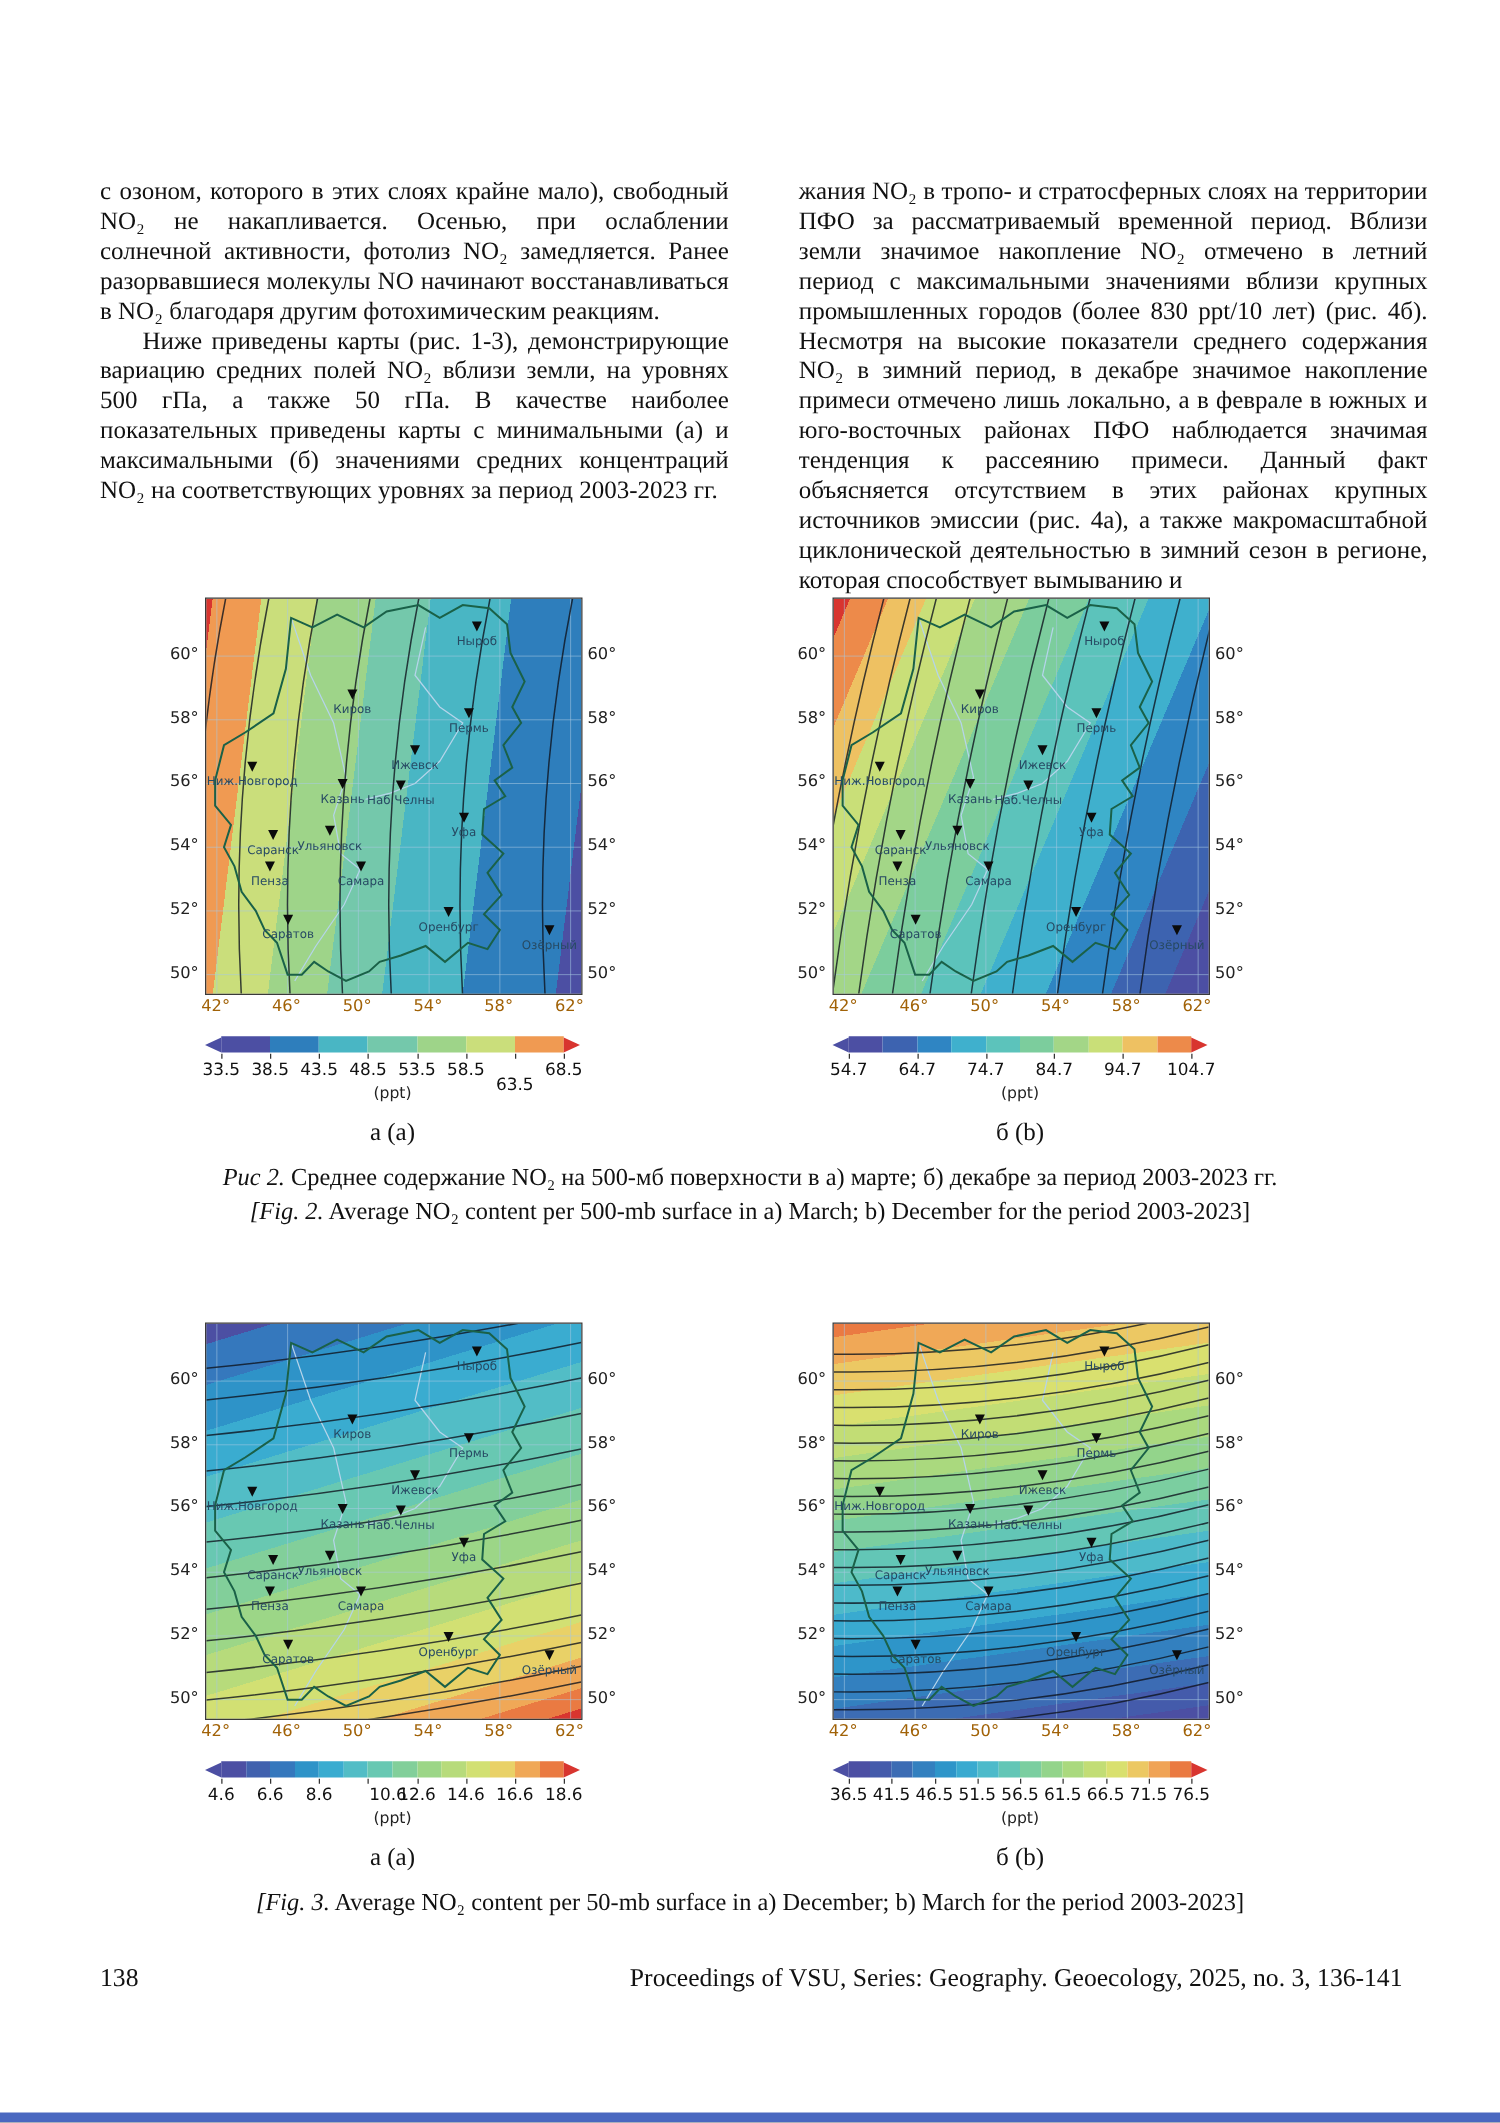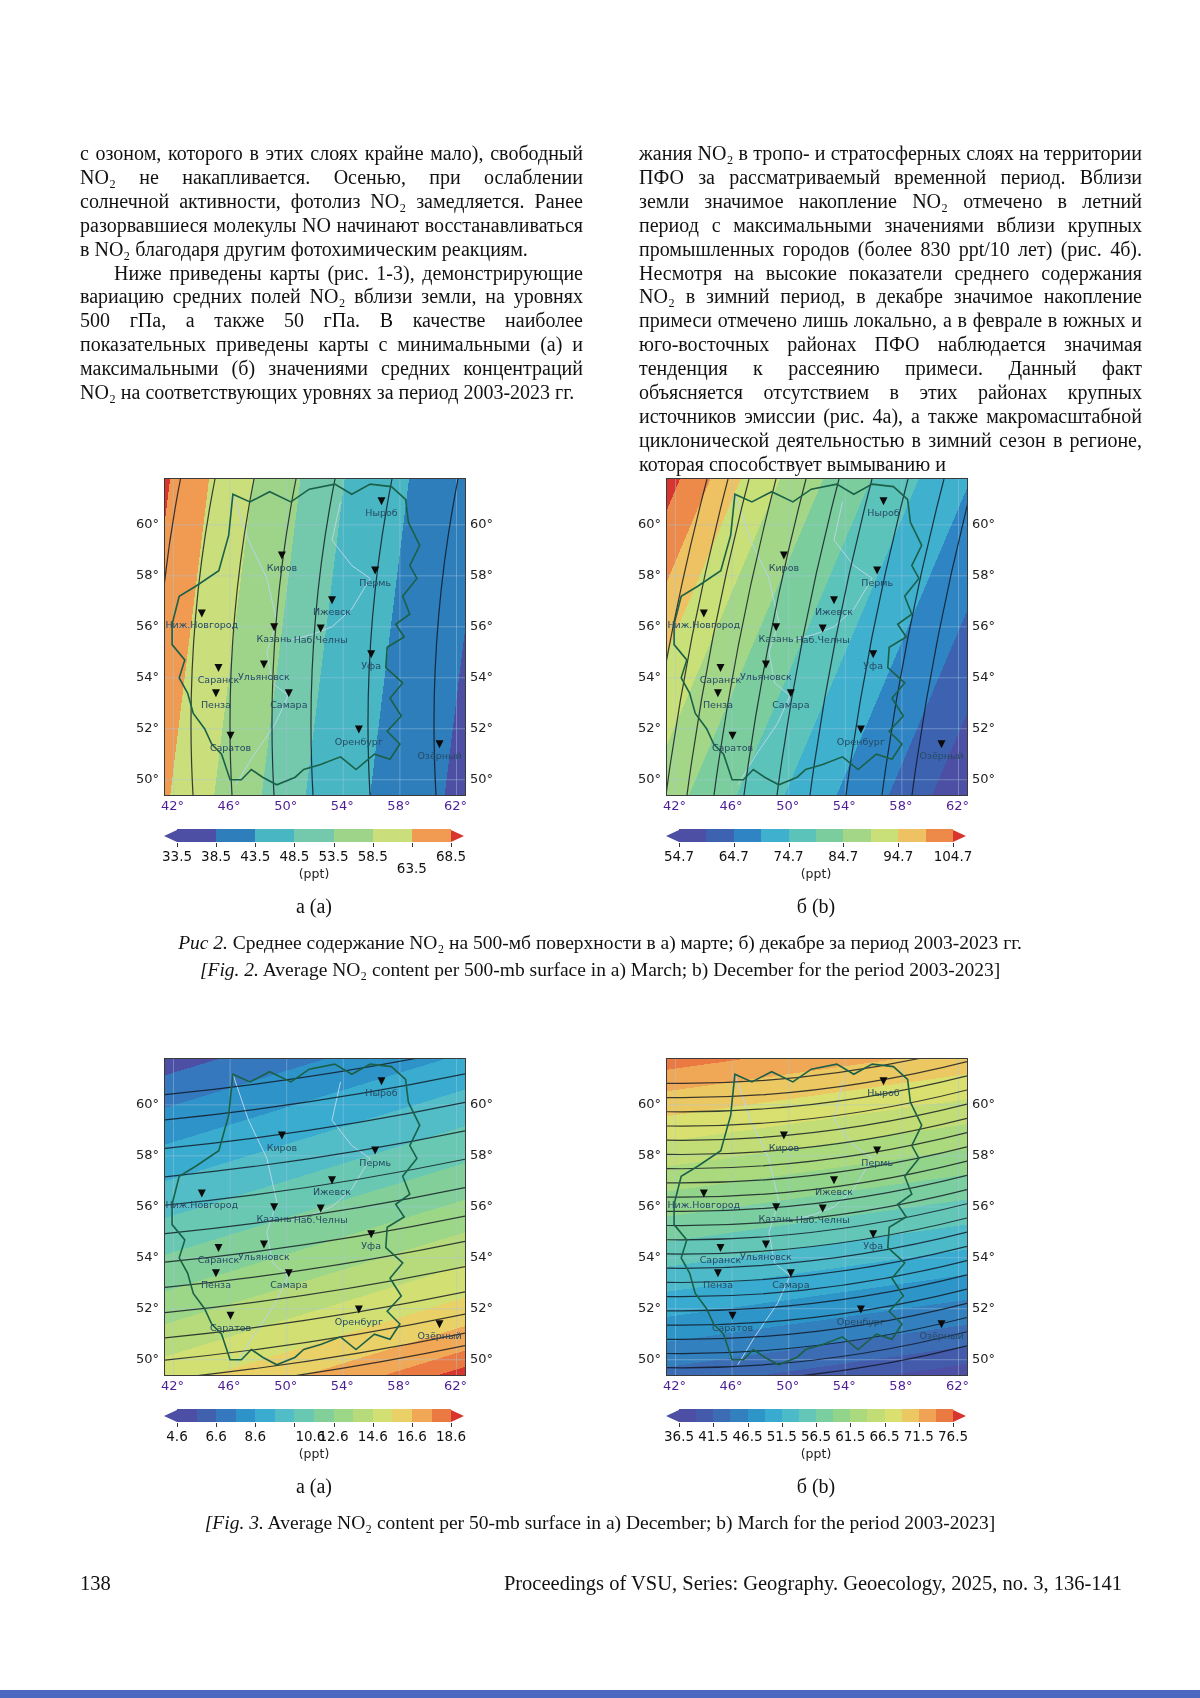--- a/index.html
+++ b/index.html
@@ -21,21 +21,21 @@
   .panel{width:372px;flex:0 0 auto;}
   .maparea{position:relative;width:372px;height:316px;}
   .mapbox{position:absolute;left:36px;top:0;width:300px;height:316px;
           border:1px solid #3a3a3a;overflow:hidden;}
   .mapbox svg{position:absolute;left:0;top:0;}
   .lat{position:absolute;width:30px;font:13px "DejaVu Sans","Liberation Sans",sans-serif;color:#222;}
   .lat.l{left:1px;text-align:right;}
   .lat.r{left:342px;text-align:left;}
   .lonrow{position:relative;margin-left:36px;width:300px;height:21px;}
   .lon{position:absolute;top:4px;transform:translateX(-50%);
-       font:13px "DejaVu Sans","Liberation Sans",sans-serif;color:#4c1d95;}
+       font:13px "DejaVu Sans","Liberation Sans",sans-serif;color:#a16207;}
   .cbarwrap{width:300px;margin:14px 0 0 36px;}
   .cbar{display:flex;align-items:center;height:13px;}
   .seg{flex:1;height:13px;}
   .arrow{width:0;height:0;border-top:6.5px solid transparent;border-bottom:6.5px solid transparent;}
   .arrow.left{border-right-width:13px;border-right-style:solid;}
   .arrow.right{border-left-width:13px;border-left-style:solid;}
   .cticks{position:relative;height:25px;margin:1px 13px 0;}
   .tm{position:absolute;top:0;width:1px;height:4px;background:#333;display:block;}
   .ctick{position:absolute;top:5px;transform:translateX(-50%);white-space:nowrap;
          font:13.5px "DejaVu Sans","Liberation Sans",sans-serif;color:#111;}

